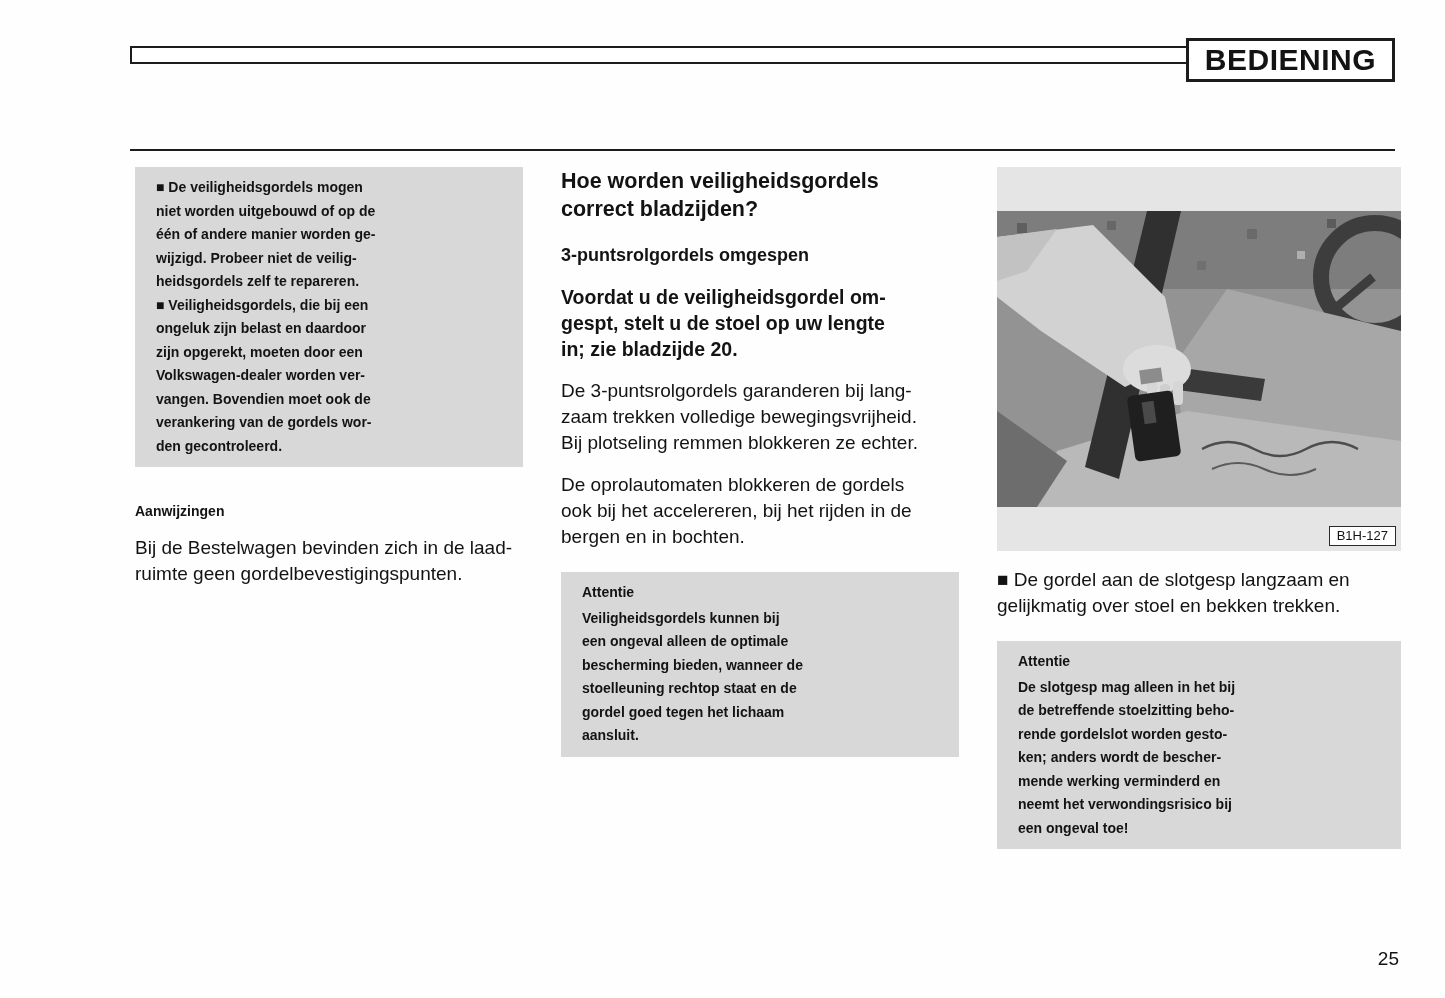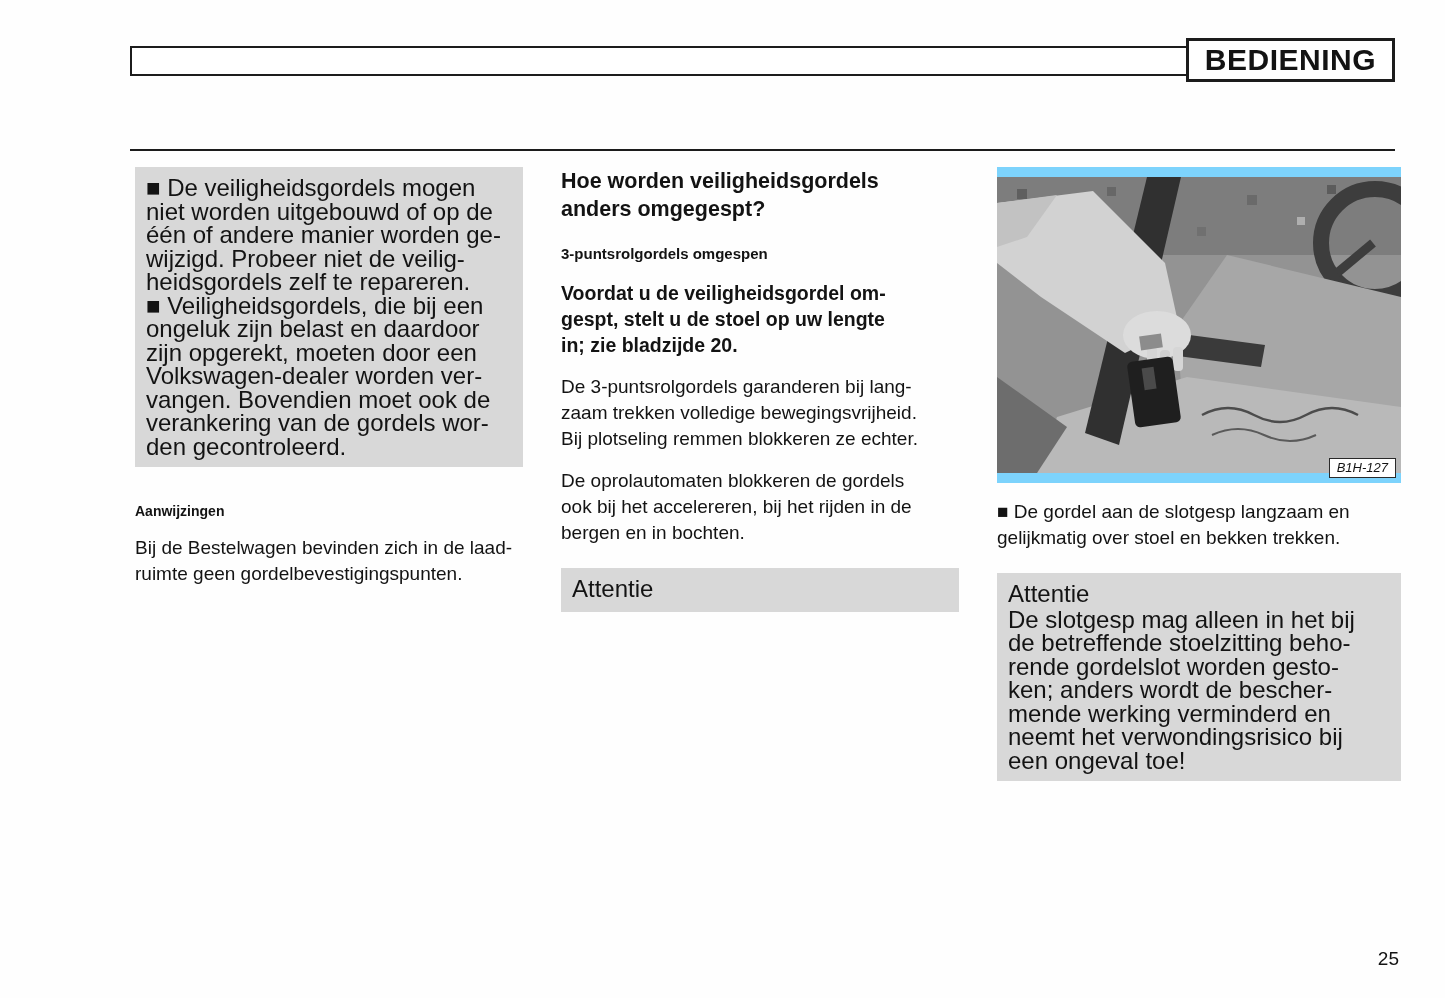--- a/index.html
+++ b/index.html
@@ -7,21 +7,21 @@
   body {
     font-family:"Liberation Sans","DejaVu Sans",sans-serif;
     color:#131313;
     position:relative;
     overflow:hidden;
   }
   .page { position:absolute; inset:0; background:#fefefe; }
 
   
   .header-strip {
-    position:absolute; left:130px; top:46px; width:1265px; height:30px;
+    position:absolute; left:130px; top:46px; width:1265px; height:18px;
     border:2px solid #1c1c1c; background:#fff;
   }
   .header-box {
     position:absolute; right:-2px; top:-10px; height:44px;
     border:3px solid #1c1c1c; background:#fff;
     display:flex; align-items:center; padding:0 16px;
     font-size:30px; font-weight:bold; letter-spacing:0.5px;
   }
   .rule {
     position:absolute; left:130px; top:149px; width:1265px;
@@ -31,41 +31,40 @@
   
   .content { position:absolute; left:135px; top:167px; display:flex; gap:38px; }
   .col1 { width:388px; }
   .col2 { width:398px; }
   .col3 { width:404px; }
 
   .prelines { white-space:pre-line; }
 
   .shaded {
     background:#d8d8d8;
-    padding:9px 11px;
-    font-weight:normal;
-    font-size:24px;
+    padding:9px 21px;
+    font-weight:bold;
+    font-size:14px;
     line-height:23.5px;
   }
   .body-text { font-size:19px; line-height:26px; margin-top:16px; }
   .b { font-weight:bold; }
 
   .h-section { font-size:14px; font-weight:bold; margin-top:36px; }
   .h-main { font-size:21.5px; font-weight:bold; line-height:28px; }
-  .h-sub { font-size:15px; font-weight:bold; margin-top:22px; }
+  .h-sub { font-size:18px; font-weight:bold; margin-top:22px; }
   .lead { font-size:19.5px; font-weight:bold; line-height:26px; margin-top:18px; }
 
   .attention { margin-top:22px; }
   .attention .att-title { margin-bottom:2px; }
 
   
   .figure {
-    position:relative; width:404px; height:316px; overflow:hidden;
-    background:#7dd3fc;
-    font-style:italic;
+    position:relative; width:404px; height:384px; overflow:hidden;
+    background:#e5e5e5;
   }
   .figure svg { display:block; width:100%; height:100%; }
   .figure-label {
     position:absolute; right:5px; bottom:5px;
     background:#ffffff; border:1px solid #2a2a2a;
     font-size:13px; line-height:16px; padding:1px 7px;
   }
 
   .page-number {
     position:absolute; right:46px; bottom:28px;
@@ -100,33 +99,39 @@
 vangen. Bovendien moet ook de
 verankering van de gordels wor-
 den gecontroleerd.</div>
       <div class="h-section">Aanwijzingen</div>
       <p class="body-text prelines">Bij de Bestelwagen bevinden zich in de laad-
 ruimte geen gordelbevestigingspunten.</p>
     </div>
 
     <div class="col2">
       <div class="h-main prelines">Hoe worden veiligheidsgordels
-anders omgegespt?</div>
+correct bladzijden?</div>
       <div class="h-sub">3-puntsrolgordels omgespen</div>
       <p class="lead prelines">Voordat u de veiligheidsgordel om-
 gespt, stelt u de stoel op uw lengte
 in; zie bladzijde 20.</p>
       <p class="body-text prelines">De 3-puntsrolgordels garanderen bij lang-
 zaam trekken volledige bewegingsvrijheid.
 Bij plotseling remmen blokkeren ze echter.</p>
       <p class="body-text prelines">De oprolautomaten blokkeren de gordels
 ook bij het accelereren, bij het rijden in de
 bergen en in bochten.</p>
       <div class="shaded attention">
         <div class="att-title">Attentie</div>
+        <div class="prelines">Veiligheidsgordels kunnen bij
+een ongeval alleen de optimale
+bescherming bieden, wanneer de
+stoelleuning rechtop staat en de
+gordel goed tegen het lichaam
+aansluit.</div>
       </div>
     </div>
 
     <div class="col3">
       <div class="figure">
         <svg viewBox="0 0 404 296" aria-hidden="true">
 
           <rect x="0" y="0" width="404" height="296" fill="#939393"></rect>
 
           <rect x="0" y="0" width="404" height="78" fill="#7d7d7d"></rect>

